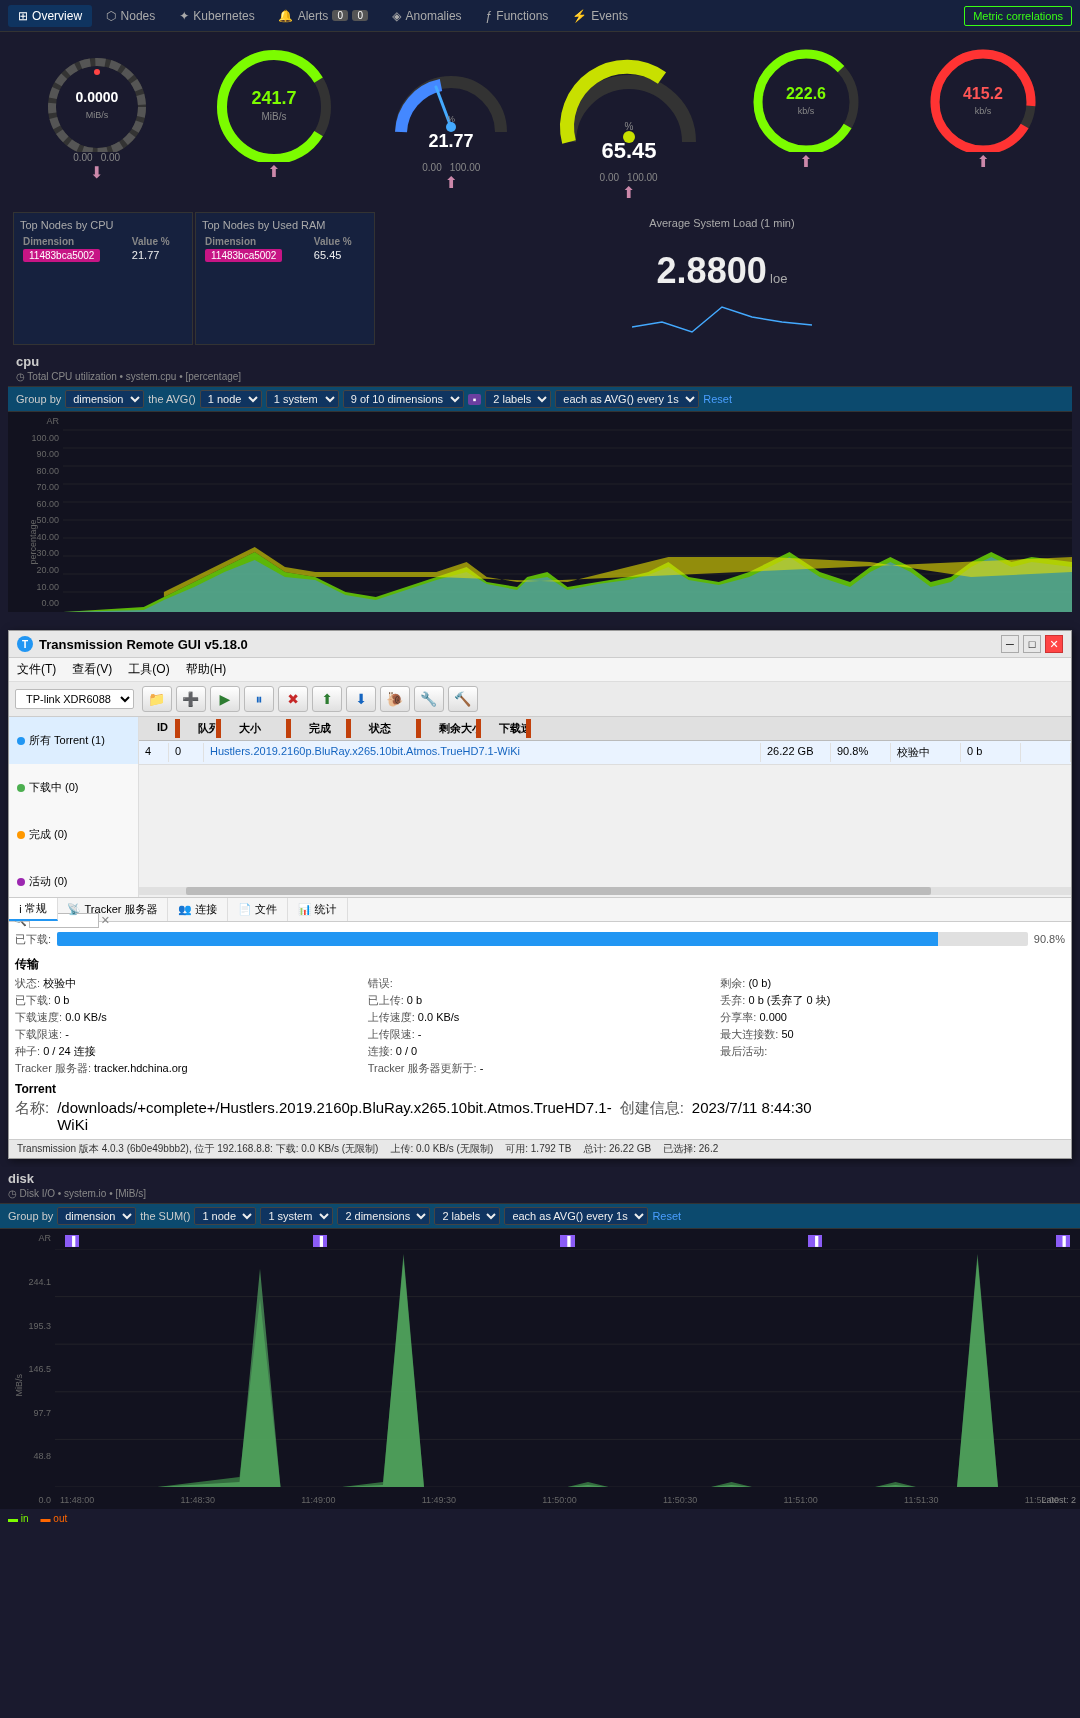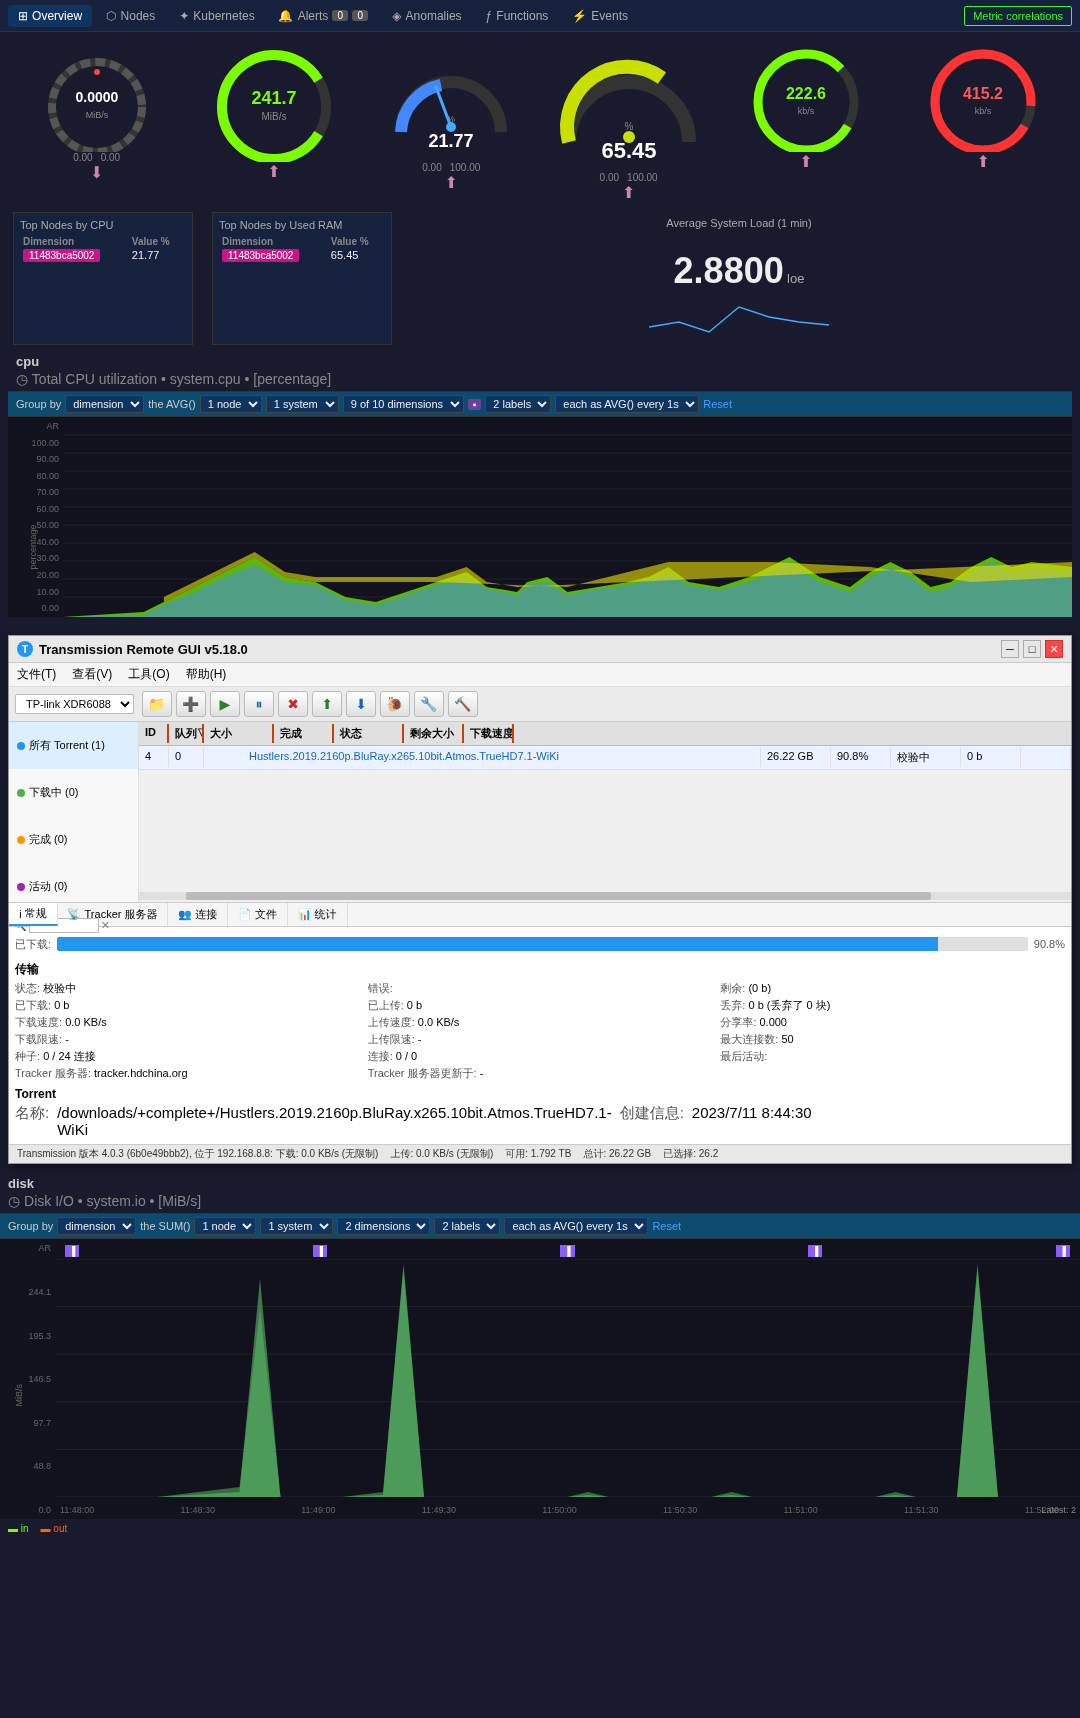--- a/index.html
+++ b/index.html
@@ -83,21 +83,21 @@
     .gauge-subvals {
       display: flex;
       gap: 8px;
       font-size: 10px;
       color: #888;
     }
 
     
     .tables-row {
       display: flex;
-      gap: 19px;
+      gap: 2px;
       padding: 5px;
     }
     .mini-table {
       background: #16213e;
       border: 1px solid #333;
       padding: 6px;
       min-width: 180px;
     }
     .mini-table-title {
       font-size: 11px;
@@ -126,21 +126,21 @@
     .avg-load-unit { font-size: 13px; color: #aaa; }
 
     
     .section-label {
       font-size: 13px;
       color: #ccc;
       padding: 4px 8px 2px 8px;
       font-weight: bold;
     }
     .section-subtitle {
-      font-size: 14px;
+      font-size: 10px;
       color: #888;
       padding: 0 8px 4px 8px;
     }
 
     
     .filter-bar {
       display: flex;
       align-items: center;
       gap: 4px;
       padding: 3px 8px;
@@ -319,22 +319,22 @@
     }
     .trans-table-header {
       display: flex;
       background: #e0e0e0;
       border-bottom: 1px solid #bbb;
       font-size: 11px;
       font-weight: bold;
       padding: 2px 0;
     }
     .trans-th {
-      padding: 2px 6px;
-      border-right: 2px solid #c2410c;
+      padding: 2px 18px;
+      border-right: 5px solid #c2410c;
       white-space: nowrap;
       overflow: hidden;
       cursor: pointer;
     }
     .trans-th.id { width: 30px; }
     .trans-th.queue { width: 35px; }
     .trans-th.name { flex: 1; }
     .trans-th.size { width: 70px; }
     .trans-th.done { width: 60px; }
     .trans-th.status { width: 70px; }
@@ -349,21 +349,21 @@
       cursor: pointer;
     }
     .trans-td {
       padding: 2px 6px;
       border-right: 1px solid #e0e0e0;
       white-space: nowrap;
       overflow: hidden;
     }
     .trans-td.id { width: 30px; }
     .trans-td.queue { width: 35px; }
-    .trans-td.name { flex: 1; color: #1565c0; margin-left: 39px; }
+    .trans-td.name { flex: 1; color: #1565c0; }
     .trans-td.size { width: 70px; }
     .trans-td.done { width: 60px; }
     .trans-td.status { width: 70px; }
     .trans-td.remain { width: 60px; }
     .trans-td.speed { width: 50px; }
     .trans-scrollbar {
       height: 8px;
       background: #e0e0e0;
       margin: 2px 0;
       position: relative;

